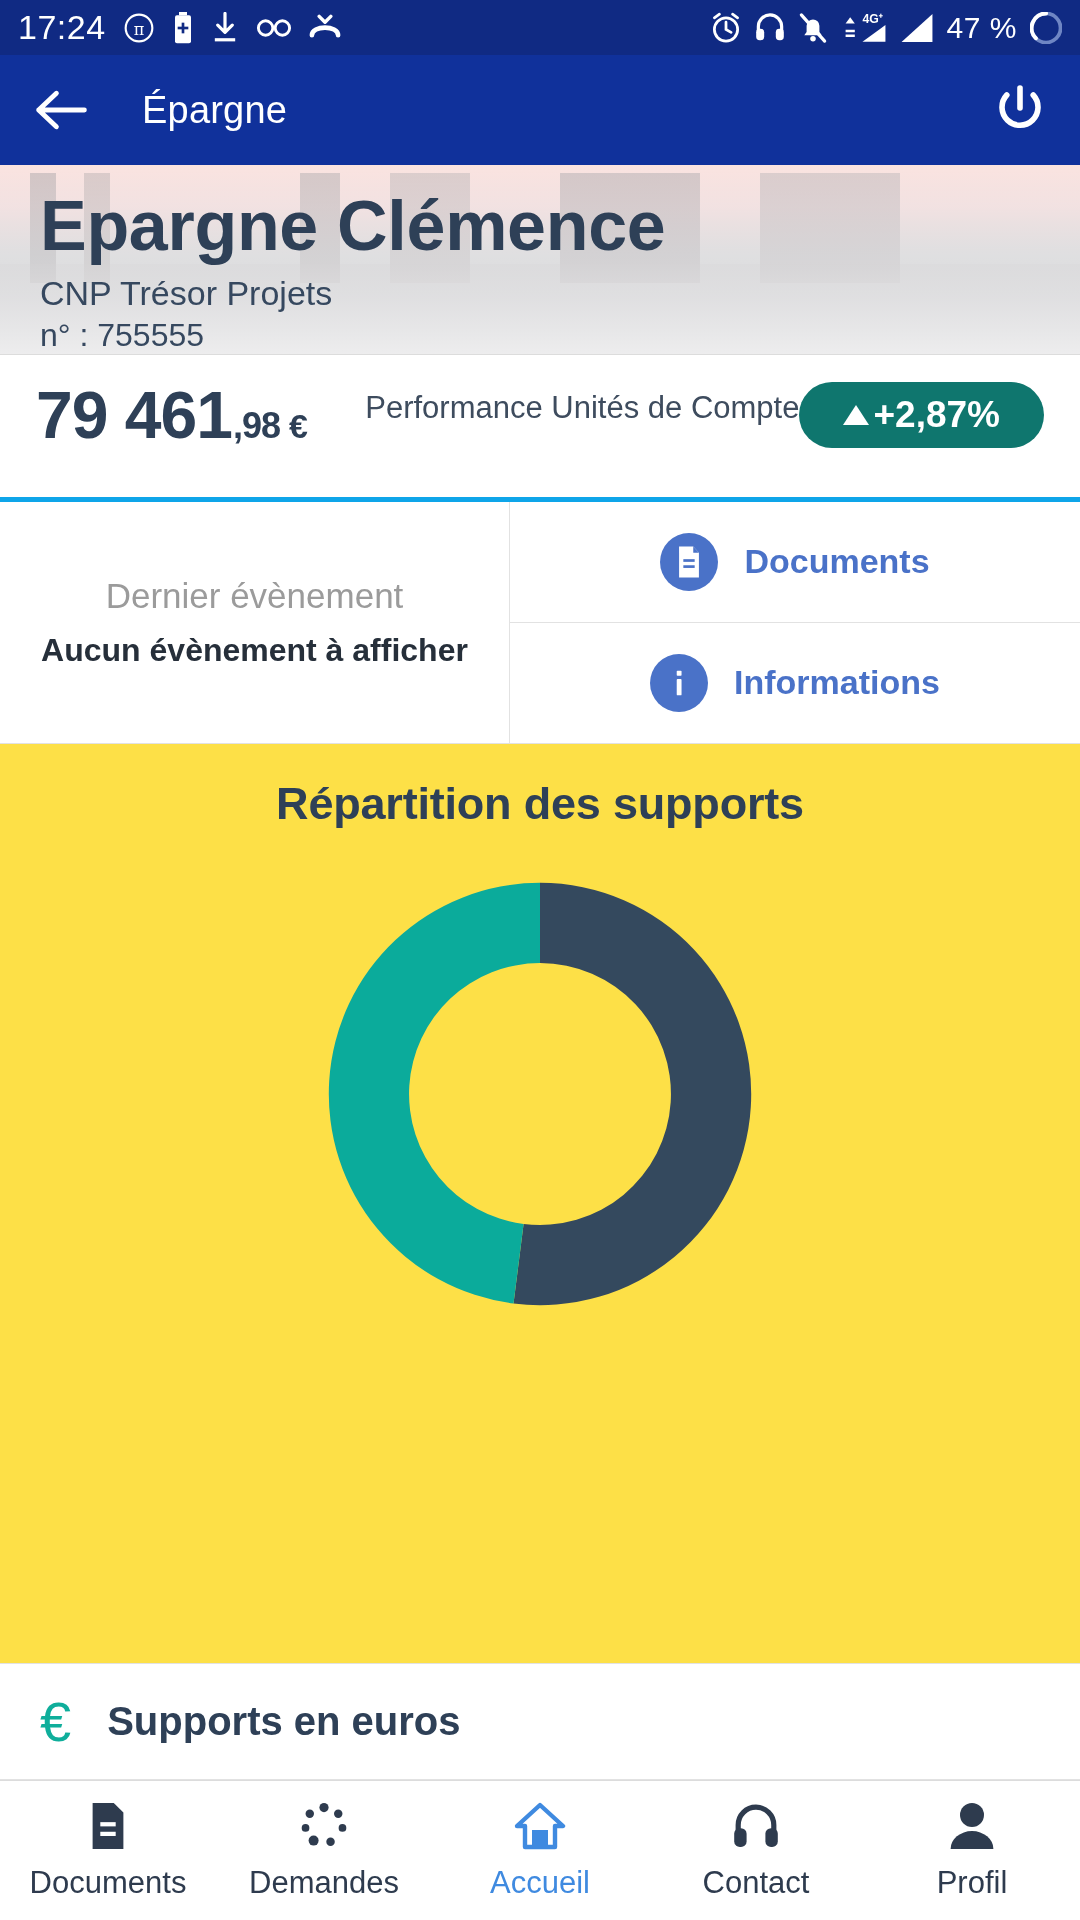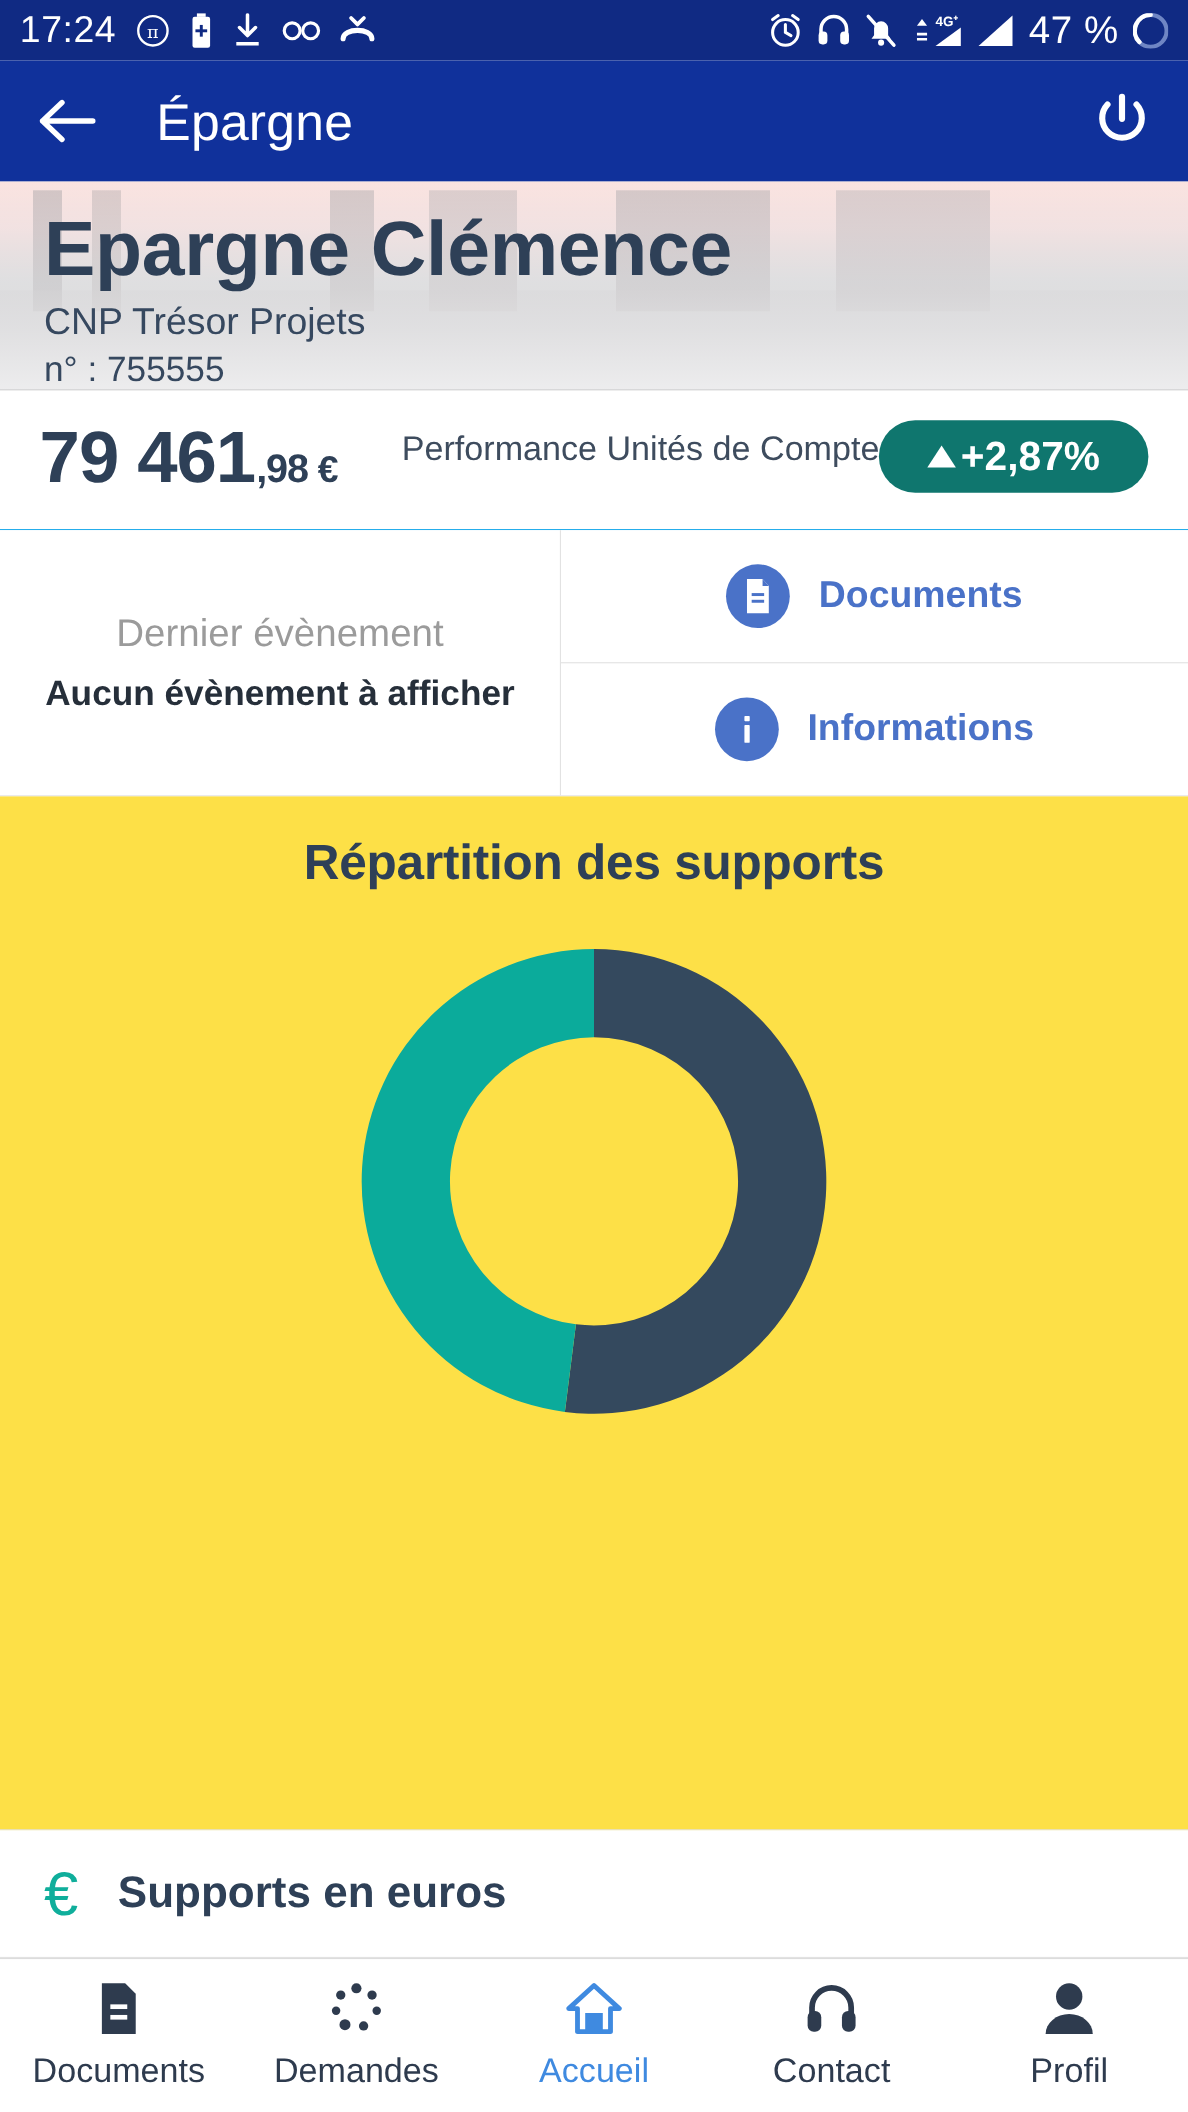--- a/index.html
+++ b/index.html
@@ -14,30 +14,30 @@
   
   .statusbar {
     height: 55px; background: #102a83; color: #ffffff;
     display: flex; align-items: center; padding: 0 18px;
     flex: 0 0 55px;
   }
   .sb-clock { font-size: 34px; letter-spacing: 0.5px; font-weight: 400; }
   .sb-left { display: flex; align-items: center; gap: 17px; }
   .sb-right { display: flex; align-items: center; gap: 13px; margin-left: auto; }
   .sb-ico { display: inline-flex; align-items: center; justify-content: center; }
-  .sb-pct { font-size: 35px; letter-spacing: 0.5px; }
+  .sb-pct { font-size: 30px; letter-spacing: 0.5px; }
 
   
   .appbar {
     height: 110px; background: #10319b; color: #fff;
     display: flex; align-items: center; padding: 0 34px;
     flex: 0 0 110px;
   }
   .appbar-title {
-    font-size: 47px; font-weight: 400; margin-left: 52px; letter-spacing: 0.2px;
+    font-size: 38px; font-weight: 400; margin-left: 52px; letter-spacing: 0.2px;
   }
   .appbar-spacer { flex: 1 1 auto; }
 
   
   .hero {
     position: relative; height: 190px; flex: 0 0 190px;
     overflow: hidden;
     border-bottom: 1px solid #dcdcdc;
   }
   .hero-photo {
@@ -72,22 +72,22 @@
   .hero-title {
     font-size: 70px; font-weight: 700; color: #2e4057; line-height: 1.12;
     letter-spacing: -0.3px;
     margin-top: 16px;
   }
   .hero-sub { font-size: 34px; color: #36485f; margin-top: 8px; line-height: 1.15; }
   .hero-num { font-size: 32px; color: #36485f; margin-top: 4px; line-height: 1.15; }
 
   
   .balance-row {
-    display: flex; align-items: center; padding: 22px 36px 28px 36px;
-    border-bottom: 1px solid #0ea5e9; background: #fff;
+    display: flex; align-items: center; padding: 22px 36px 44px 36px;
+    border-bottom: 5px solid #0ea5e9; background: #fff;
     flex: 0 0 auto;
   }
   .balance-amt {
     font-size: 66px; font-weight: 700; color: #2e4057; letter-spacing: -1px;
     display: flex; align-items: baseline;
   }
   .balance-cents { font-size: 36px; font-weight: 700; margin-left: 1px; }
   .balance-eur { font-size: 34px; font-weight: 700; margin-left: 9px; }
   .perf-block { margin-left: auto; display: flex; flex-direction: row; align-items: center; }
   .perf-label { font-size: 31px; color: #3e4c5e; margin-bottom: 14px; }

